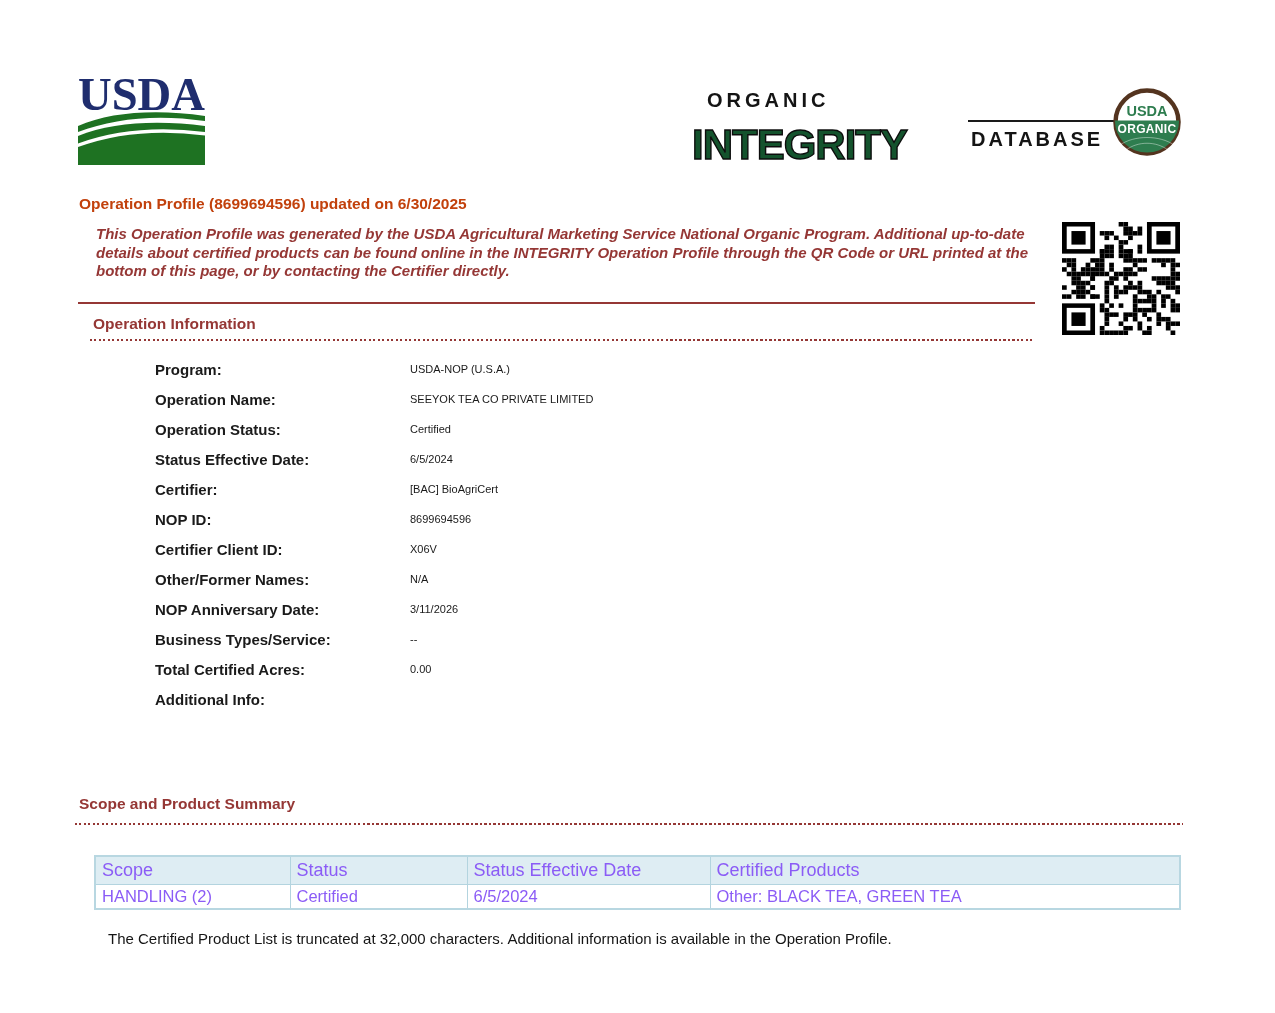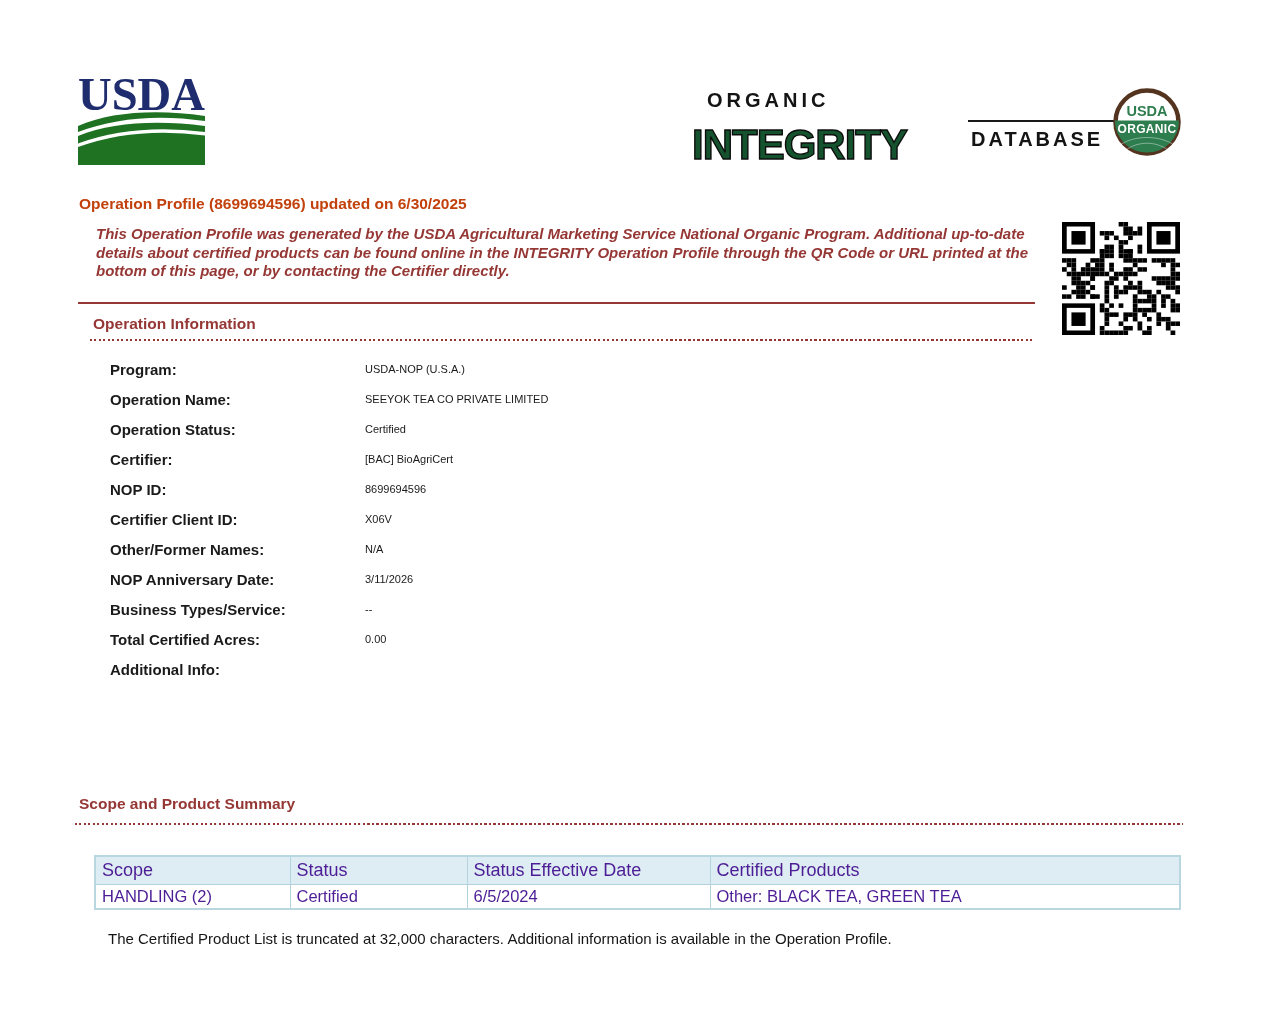--- a/index.html
+++ b/index.html
@@ -38,31 +38,31 @@
   .op-rule  { position:absolute; left:78px; top:302px; width:957px; height:2px; background:#953735; }
   .section-heading { font-size:15.5px; font-weight:bold; color:#953735; }
   .op-heading { position:absolute; left:93px; top:315px;text-align:center; }
   .dotline {
     position:absolute; height:2px;
     background-image:repeating-linear-gradient(90deg,#953735 0 2px,transparent 2px 4.5px);
   }
   .op-dots { left:90px; top:339px; width:945px; }
 
   .kv-list { position:absolute; left:110px; top:354px; }
-  .kv-row { display:flex; height:30px; align-items:center; }
+  .kv-row { display:flex; height:30px; align-items:center;margin-left:45px; }
   .kv-label { width:255px; font-weight:bold; font-size:15px; }
   .kv-value { font-size:11px; }
 
   
   .scope-heading { position:absolute; left:79px; top:795px; }
   .scope-dots { left:75px; top:823px; width:1108px; }
 
   .scope-table {
     position:absolute; left:94px; top:855px; width:898px;
-    border-collapse:collapse; table-layout:fixed; color:#4c1d95;
+    border-collapse:collapse; table-layout:fixed; color:#8b5cf6;
     border:2px solid #B8D7E1;
   }
   .scope-table th, .scope-table td {
     border:1px solid #B3D4DF; text-align:left; padding:2px 6px;
     white-space:nowrap; overflow:hidden;
   }
   .scope-table th { background:#DEEDF3; font-weight:normal; font-size:18px; height:28px; }
   .scope-table td { background:#ffffff; font-size:16.5px; height:25px; }
   .col-scope { width:195px; } .col-status { width:177px; }
   .col-date { width:243px; } .col-products { width:470px; }
@@ -340,20 +340,24 @@
     </div>
     <div class="kv-row">
       <div class="kv-label">Operation Name:</div>
       <div class="kv-value">SEEYOK TEA CO PRIVATE LIMITED</div>
     </div>
     <div class="kv-row">
       <div class="kv-label">Operation Status:</div>
       <div class="kv-value">Certified</div>
     </div>
     <div class="kv-row">
+      <div class="kv-label">Status Effective Date:</div>
+      <div class="kv-value">6/5/2024</div>
+    </div>
+    <div class="kv-row">
       <div class="kv-label">Certifier:</div>
       <div class="kv-value">[BAC] BioAgriCert</div>
     </div>
     <div class="kv-row">
       <div class="kv-label">NOP ID:</div>
       <div class="kv-value">8699694596</div>
     </div>
     <div class="kv-row">
       <div class="kv-label">Certifier Client ID:</div>
       <div class="kv-value">X06V</div>

